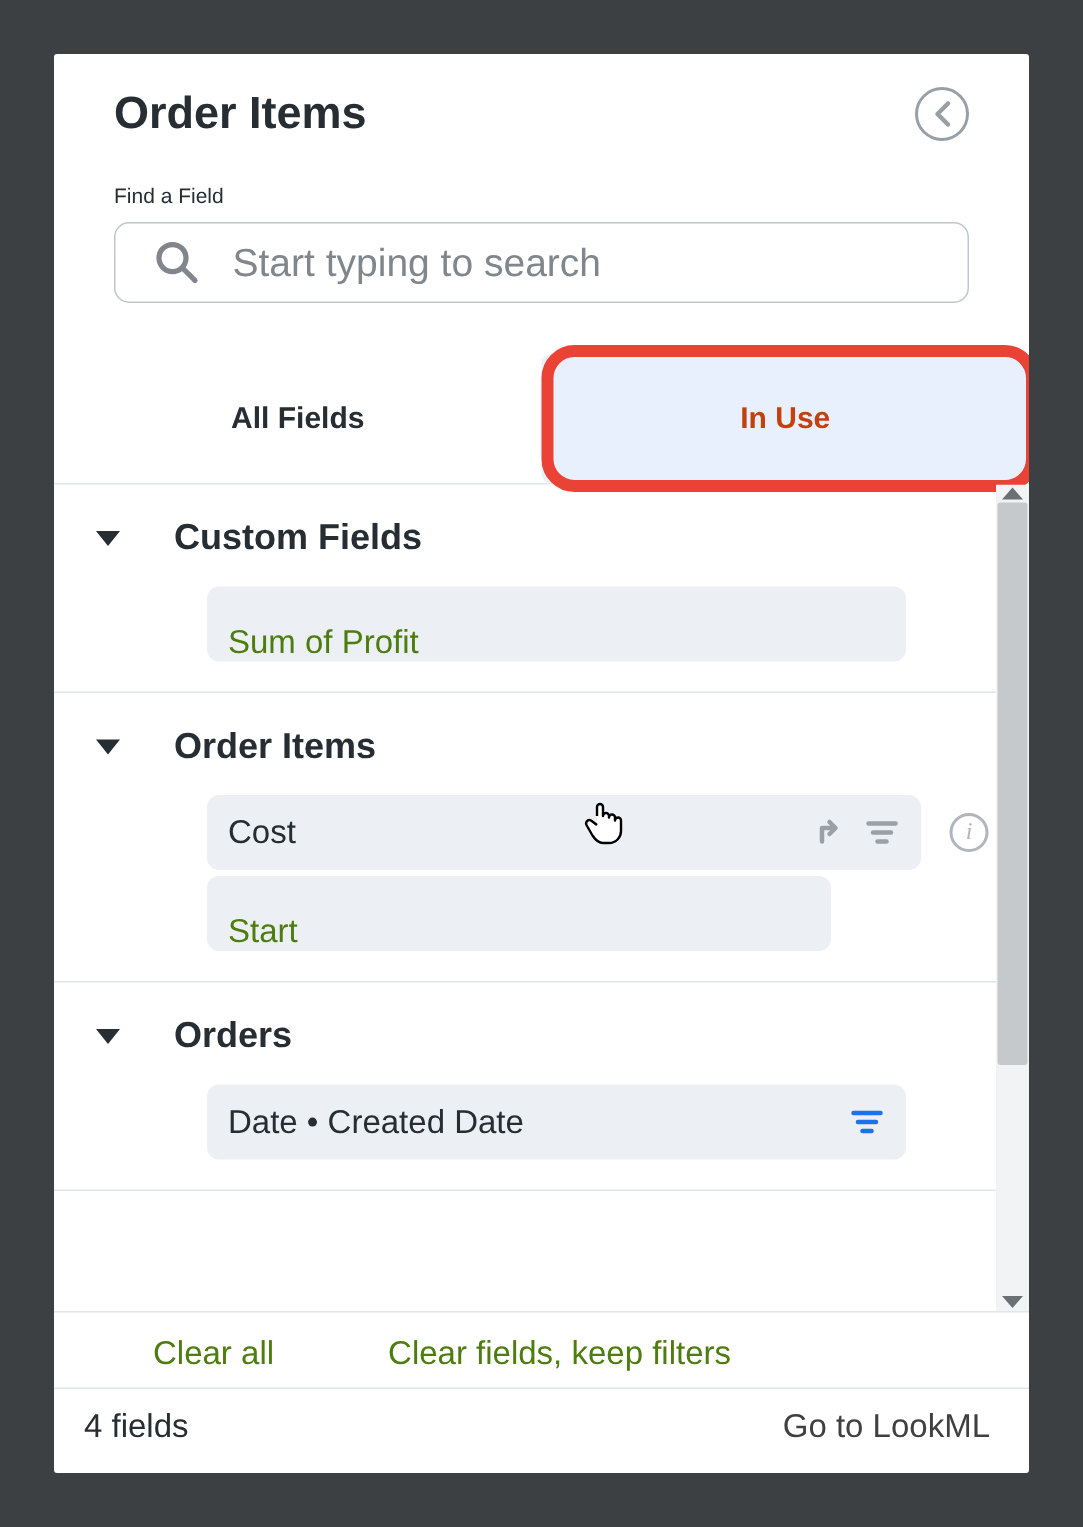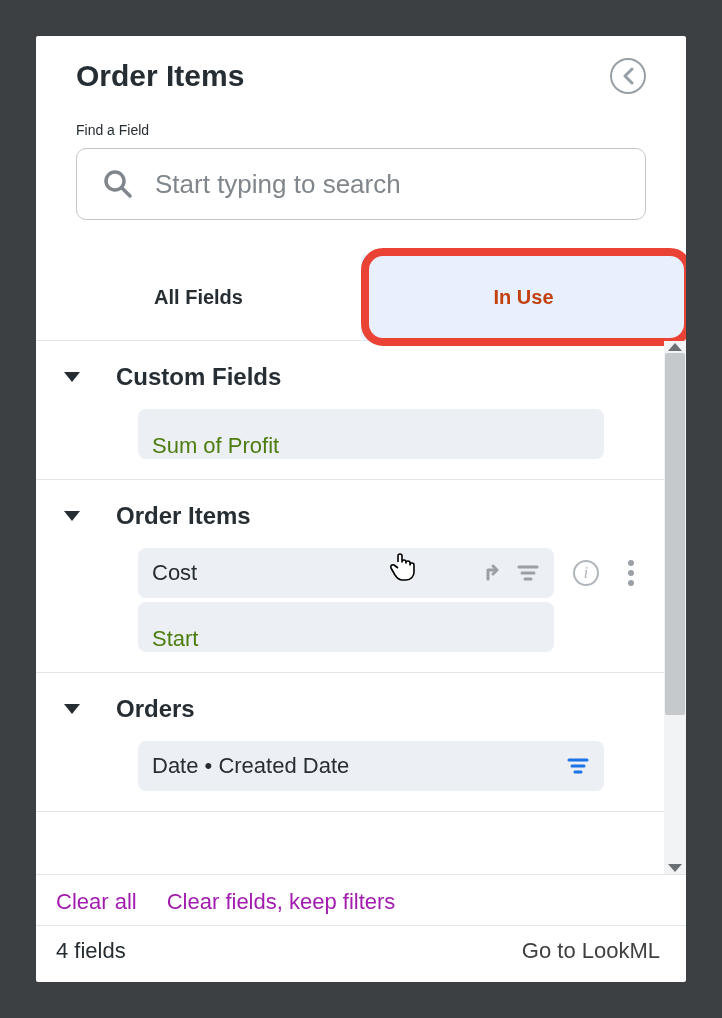--- a/index.html
+++ b/index.html
@@ -55,21 +55,21 @@
   .collapse-circle svg { display: block; }
 
   .search-label {
     padding: 24px 40px 6px 40px;
     font-size: 14px;
     color: #262d33;
     font-weight: 400;
   }
   .search-box {
     margin: 4px 40px 0 40px;
-    height: 72px;
+    height: 54px;
     border: 1.5px solid #bfc6cb;
     border-radius: 10px;
     display: flex;
     align-items: center;
     padding: 0 26px;
     gap: 20px;
     color: #80868b;
   }
   .search-box input {
     flex: 1;
@@ -226,21 +226,21 @@
   .hand-cursor svg { display:block; }
 
   
   .footer-links {
     padding: 14px 20px 10px 20px;
     display: flex;
     gap: 30px;
     font-size: 22px;
     border-top: 1px solid #e3e6e8;
   }
-  .footer-links a { color: #a21caf; text-decoration: none; cursor: pointer; }
+  .footer-links a { color: #4d7c0f; text-decoration: none; cursor: pointer; margin-left: 46px; }
   .footer-bar {
     border-top: 1px solid #e3e6e8;
     display: flex;
     align-items: center;
     justify-content: space-between;
     padding: 12px 26px 18px 20px;
     font-size: 22px;
   }
   .footer-bar a { color: #404040; text-decoration: none; cursor: pointer; }
 </style>
@@ -286,21 +286,21 @@
             <span>Sum of Profit</span>
           </div>
         </div>
 
         <div class="group" style="position:relative;">
           <div class="group-header">
             <span class="caret-down"></span>
             <span>Order Items</span>
           </div>
 
-          <div class="field-chip" style="margin-right:110px;">
+          <div class="field-chip" style="margin-right:50px;">
             <span>Cost</span>
             <span class="flex-spacer"></span>
             <span class="chip-icon">
               <svg width="24" height="24" viewBox="0 0 24 24">
                 <path d="M6 18 L6 9 L14 9" fill="none" stroke="#9aa0a6" stroke-width="3" stroke-linecap="round" stroke-linejoin="round"></path>
                 <path d="M11 5 L15 9 L11 13" fill="none" stroke="#9aa0a6" stroke-width="3" stroke-linecap="round" stroke-linejoin="round"></path>
               </svg>
             </span>
             <span class="chip-icon">
               <svg width="24" height="24" viewBox="0 0 24 24">

